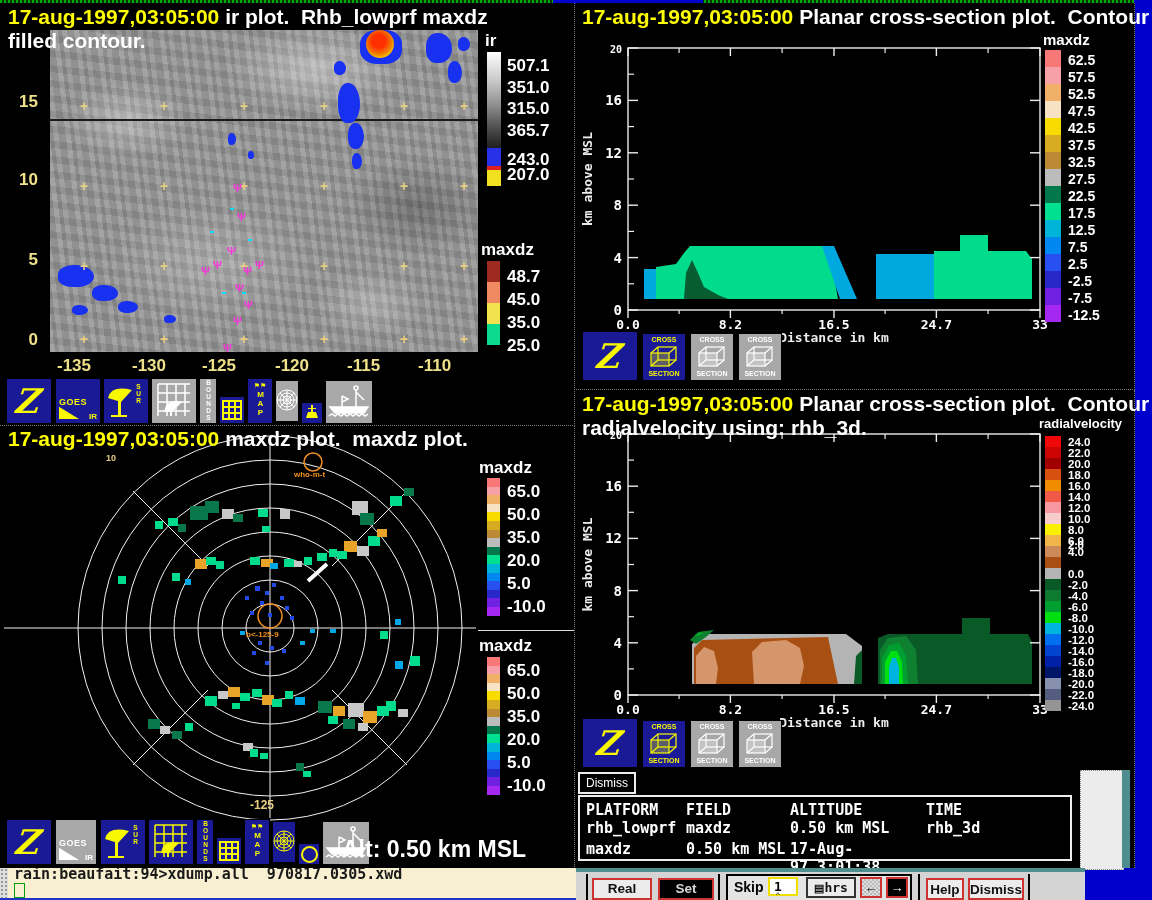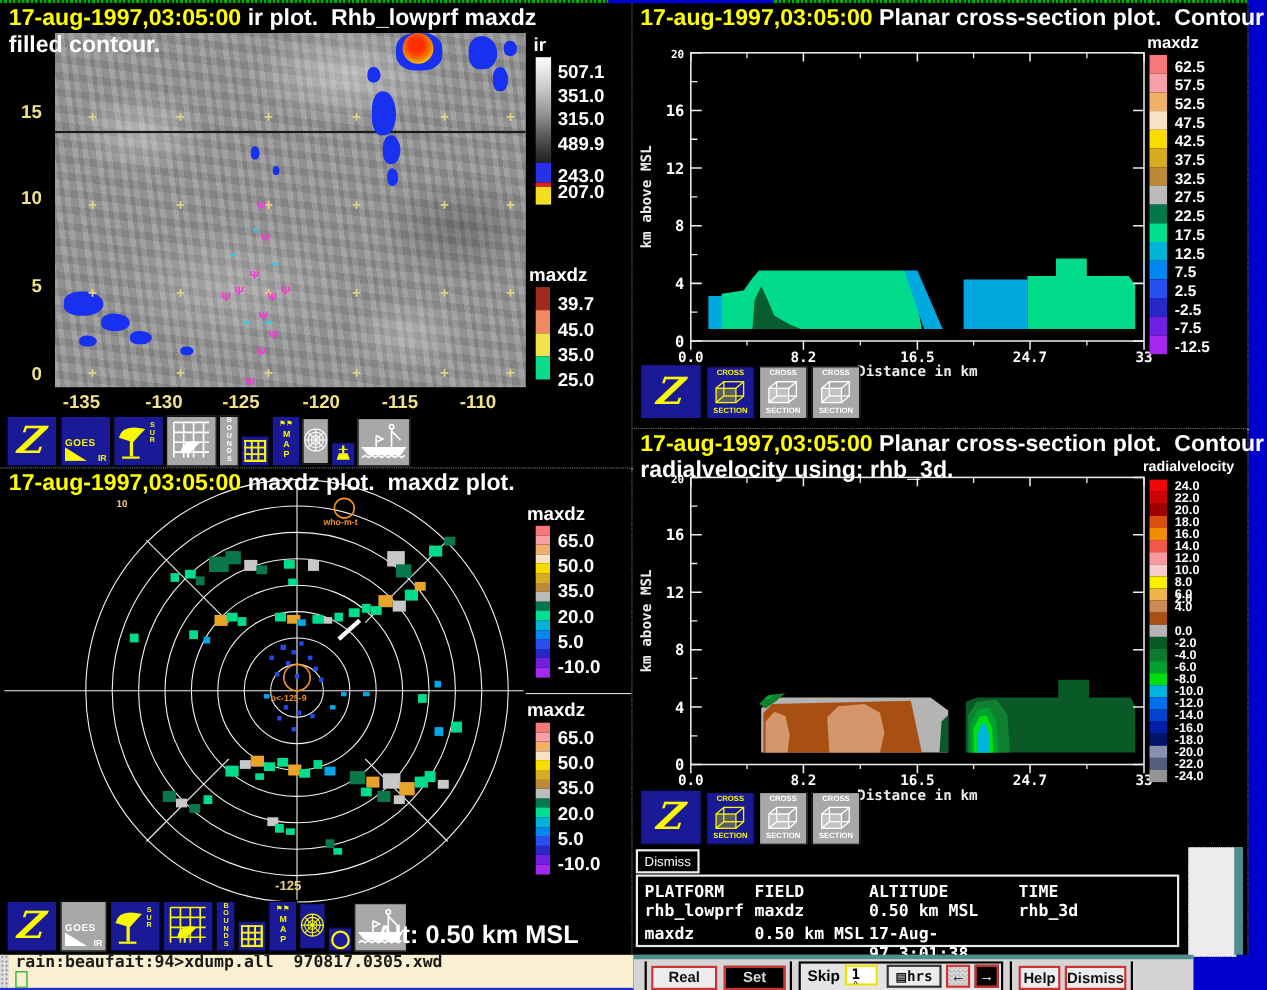--- a/index.html
+++ b/index.html
@@ -153,34 +153,34 @@
     <div class="abs" style="left:487px;top:49px;width:14px;">
       <div style="height:96px;background:linear-gradient(#FFFFFF 0%,#F0F0F0 8%,#C8C8C8 30%,#909090 55%,#585858 75%,#303030 92%,#202020 100%);"></div>
       <div style="height:18px;background:#2830E8;"></div>
       <div style="height:4px;background:#E02020;"></div>
       <div style="height:16px;background:#F0E020;"></div>
     </div>
     <div class="cbar-ticks ticks17" style="left:507px;top:49px;">
         <div class="cbar-tick" style="top: 4px;">507.1</div>
         <div class="cbar-tick" style="top: 25.7px;">351.0</div>
         <div class="cbar-tick" style="top: 47.4px;">315.0</div>
-        <div class="cbar-tick" style="top: 69.1px;">489.9</div>
+        <div class="cbar-tick" style="top: 69.1px;">365.7</div>
         <div class="cbar-tick" style="top: 98px;">243.0</div>
         <div class="cbar-tick" style="top: 112.5px;">207.0</div>
       </div>
 
     <div class="cbar-title" style="left:481px;top:237px;">maxdz</div>
     <div class="cbar-sw" style="left:487px;top:258px;width:13px;">
         <div style="height: 21px; background: rgb(158, 43, 32);"></div>
         <div style="height: 21px; background: rgb(240, 138, 96);"></div>
         <div style="height: 21px; background: rgb(242, 226, 78);"></div>
         <div style="height: 21px; background: rgb(10, 219, 140);"></div>
       </div>
     <div class="cbar-ticks ticks17" style="left:507px;top:258px;">
-        <div class="cbar-tick" style="top: 6px;">39.7</div>
+        <div class="cbar-tick" style="top: 6px;">48.7</div>
         <div class="cbar-tick" style="top: 29px;">45.0</div>
         <div class="cbar-tick" style="top: 52px;">35.0</div>
         <div class="cbar-tick" style="top: 75px;">25.0</div>
       </div>
 
     <div class="toolbar" style="left:2px;top:375px;width:572px;height:48px;">
       <button class="tb navy" style="left:4px;top:0;width:46px;height:46px;">
           <span class="zlogo">Z</span>
         </button>
       <button class="tb navy" style="left:53px;top:0;width:46px;height:46px;position:absolute;">

